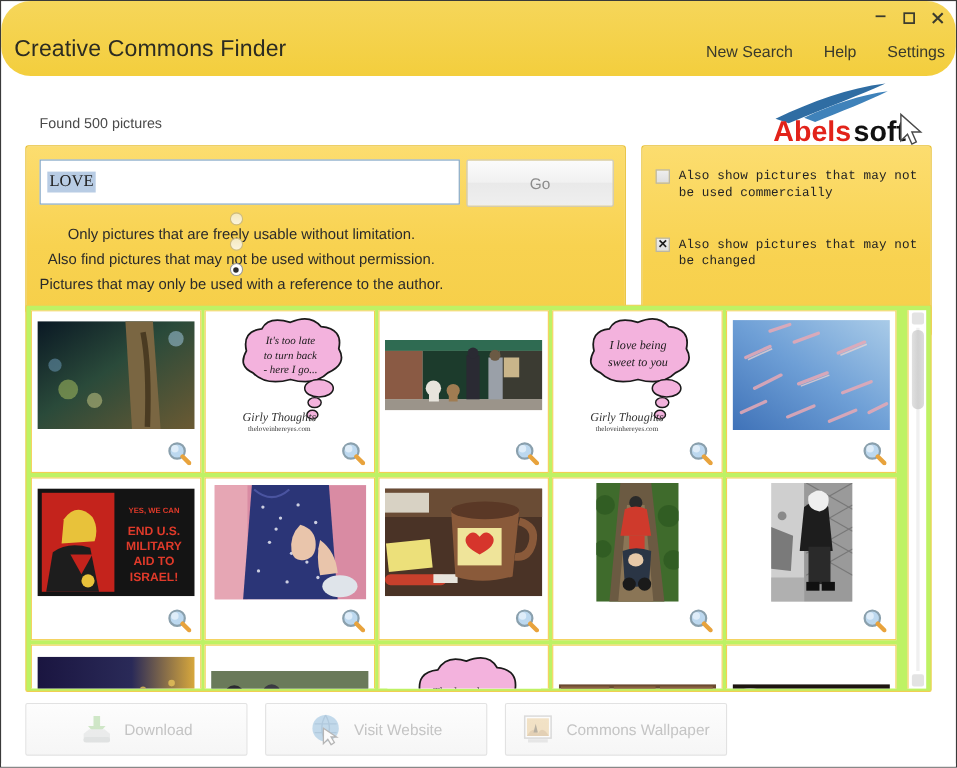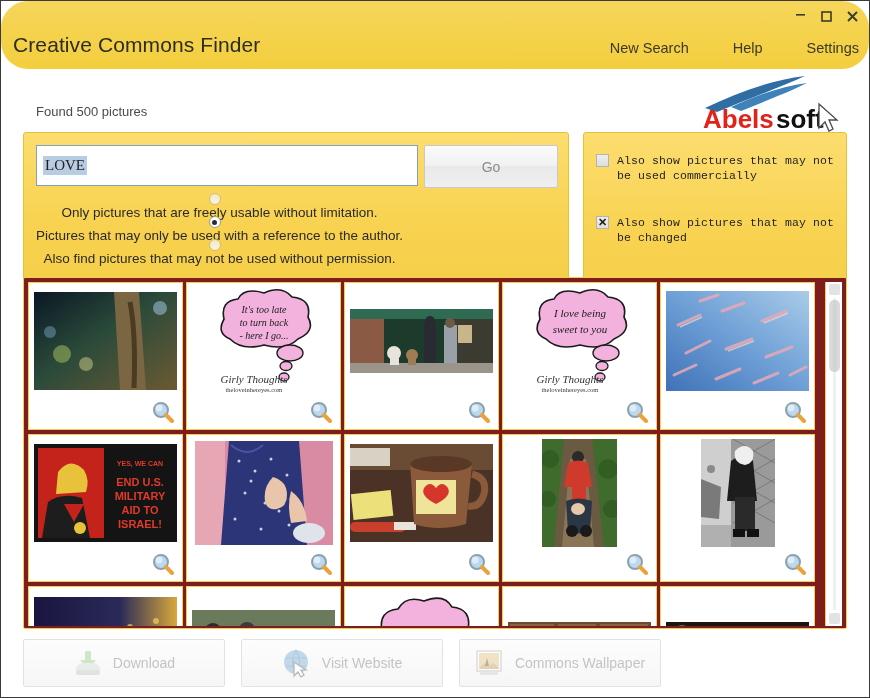--- a/index.html
+++ b/index.html
@@ -46,21 +46,21 @@
   .win-close { font-size: 15px; font-weight: 700; }
 
   .app-title {
     position: absolute; left: 12px; top: 32px;
     font-size: 21px; color: #2c2c22;
     letter-spacing: .1px;
     white-space: nowrap;
   }
   .nav {
     position: absolute; right: 10px; top: 39px;
-    display: flex; align-items: baseline; gap: 44px;
+    display: flex; align-items: baseline; gap: 28px;
   }
   .nav-link {
     font-size: 14.5px; color: #3a3a2c; cursor: pointer;
     white-space: nowrap;
   }
 
   
   .content { position: absolute; left: 0; top: 68px; width: 868px; height: 628px; border-radius: 28px; }
 
   .found-text {
@@ -164,21 +164,21 @@
     line-height: 15px;
     letter-spacing: 0.1px;
   }
 
   
   .results {
     position: absolute; left: 22px; top: 208px;
     width: 824px; height: 352px;
     box-sizing: border-box;
     border: 1px solid #f0cf52;
-    background: #7f1d1d;
+    background: #bef264;
     border-radius: 2px;
   }
   .grid-clip {
     position: absolute; left: 4px; top: 4px;
     width: 790px; height: 344px;
     overflow: hidden;
   }
   .grid {
     display: grid;
     grid-template-columns: repeat(5, 155px);
@@ -309,27 +309,27 @@
       <div class="search-input">
         <span class="search-text">LOVE</span>
       </div>
       <div class="go-button">Go</div>
 
       <div class="radios">
         <div class="radio-row">
           <span class="radio-dot"></span>
           <span class="radio-label">Only pictures that are freely usable without limitation.</span>
         </div>
+        <div class="radio-row">
+          <span class="radio-dot"></span>
+          <span class="radio-label">Also find pictures that may not be used without permission.</span>
+        </div>
         <div class="radio-row checked">
           <span class="radio-dot"></span>
           <span class="radio-label">Pictures that may only be used with a reference to the author.</span>
-        </div>
-        <div class="radio-row">
-          <span class="radio-dot"></span>
-          <span class="radio-label">Also find pictures that may not be used without permission.</span>
         </div>
       </div>
     </div>
 
     <div class="panel panel-options">
       <div class="checks">
         <div class="check-row">
           <span class="check-box"></span>
           <span class="check-label">Also show pictures that may not be used commercially</span>
         </div>

